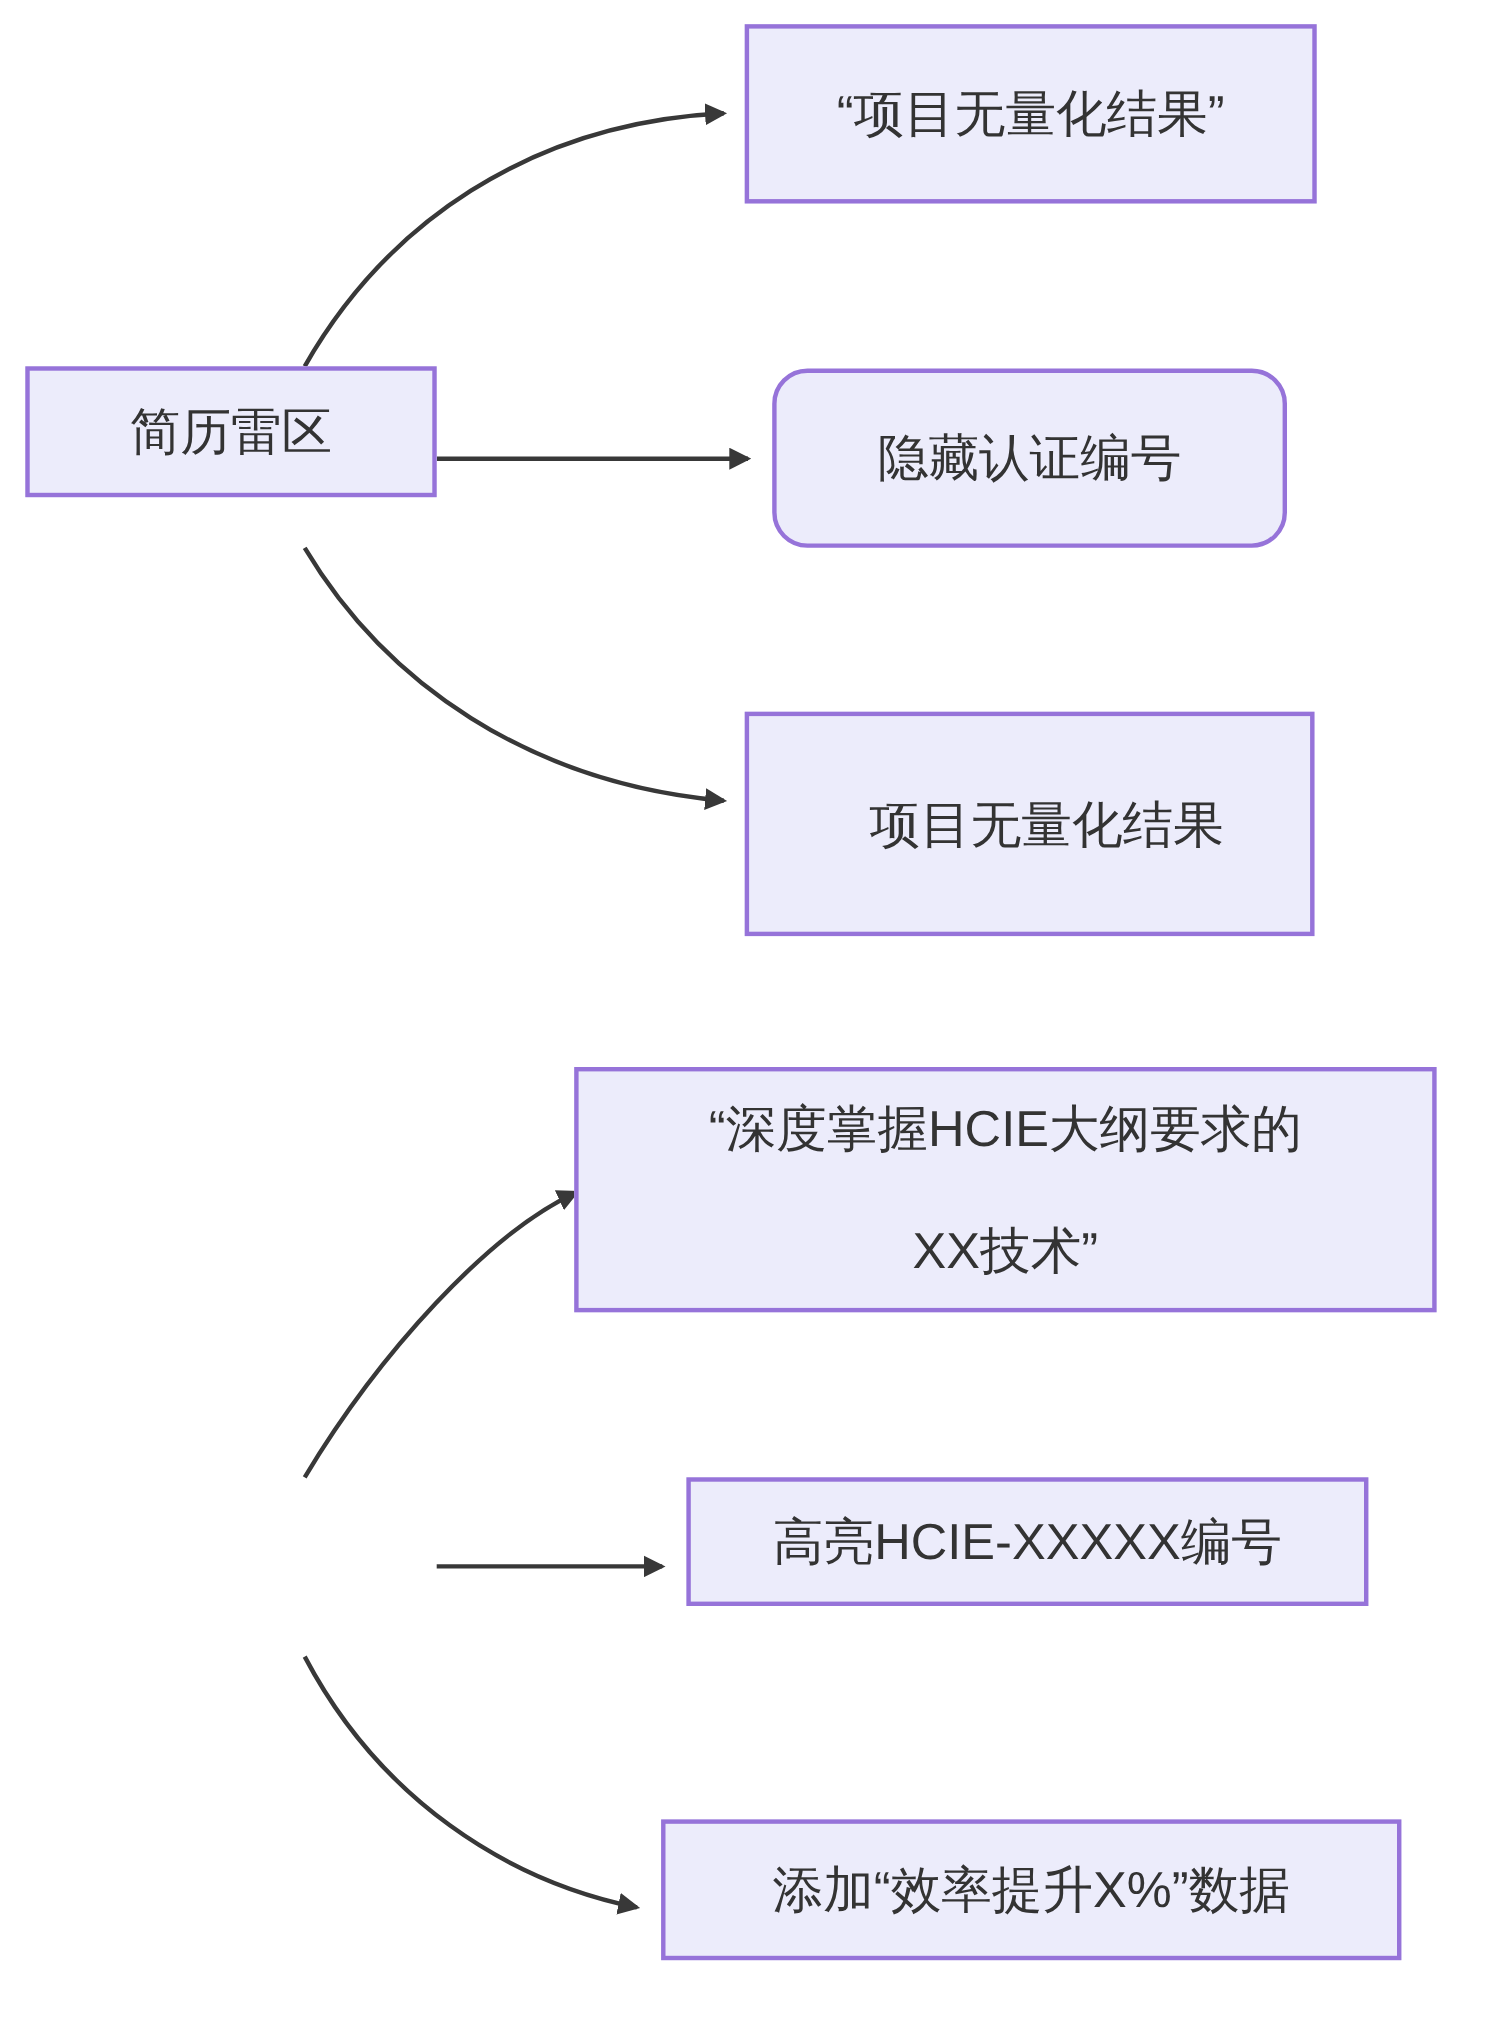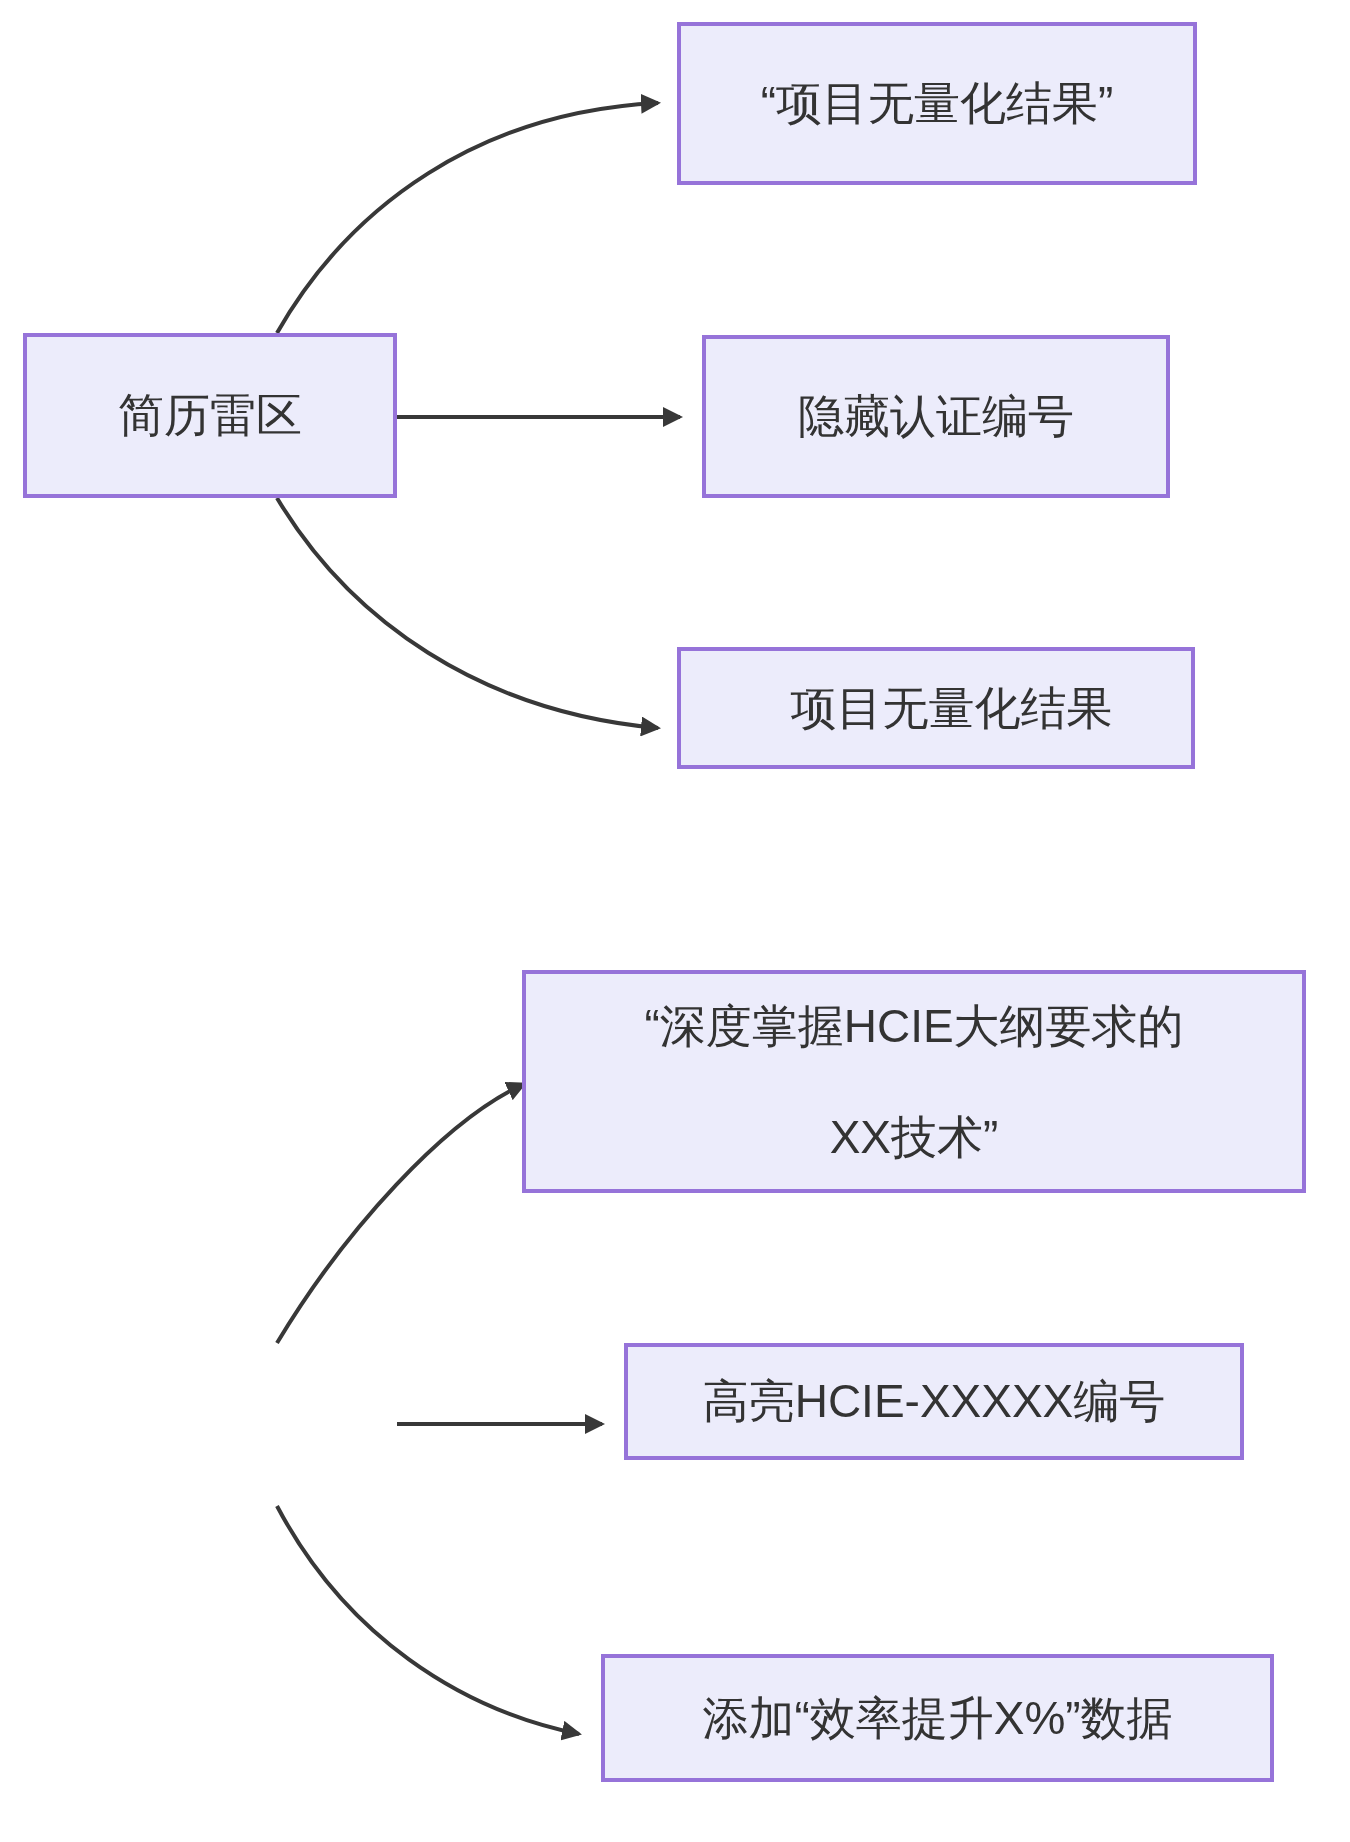--- a/index.html
+++ b/index.html
@@ -41,24 +41,24 @@
     color:var(--text-color);
     display:flex;
     align-items:center;
     justify-content:center;
     text-align:center;
     font-size:46px;
     line-height:2.4;
     white-space:pre-line;
   }
   
-  .n-a  {left:23px;  top:333px;  width:374px; height:165px;text-align:center;}
+  .n-a  {left:23px;  top:333px;  width:374px; height:119px;text-align:center;}
   .n-b1 {left:677px; top:22px;   width:520px; height:163px;}
-  .n-b2 {left:702px; top:335px;  width:468px; height:163px;}
-  .n-b3 {left:677px; top:647px;  width:518px; height:122px;padding-left:31px;}
+  .n-b2 {left:702px; top:335px;  width:468px; height:163px;border-radius:32px;}
+  .n-b3 {left:677px; top:647px;  width:518px; height:204px;padding-left:31px;}
   
   .n-d  {left:23px;  top:1343px; width:374px; height:163px;}
   .n-c1 {left:522px; top:970px;  width:784px; height:223px;}
   .n-c2 {left:624px; top:1343px; width:620px; height:117px;}
   .n-c3 {left:601px; top:1654px; width:673px; height:128px;}
 </style>
 </head>
 <body>
 
 <div class="canvas">

